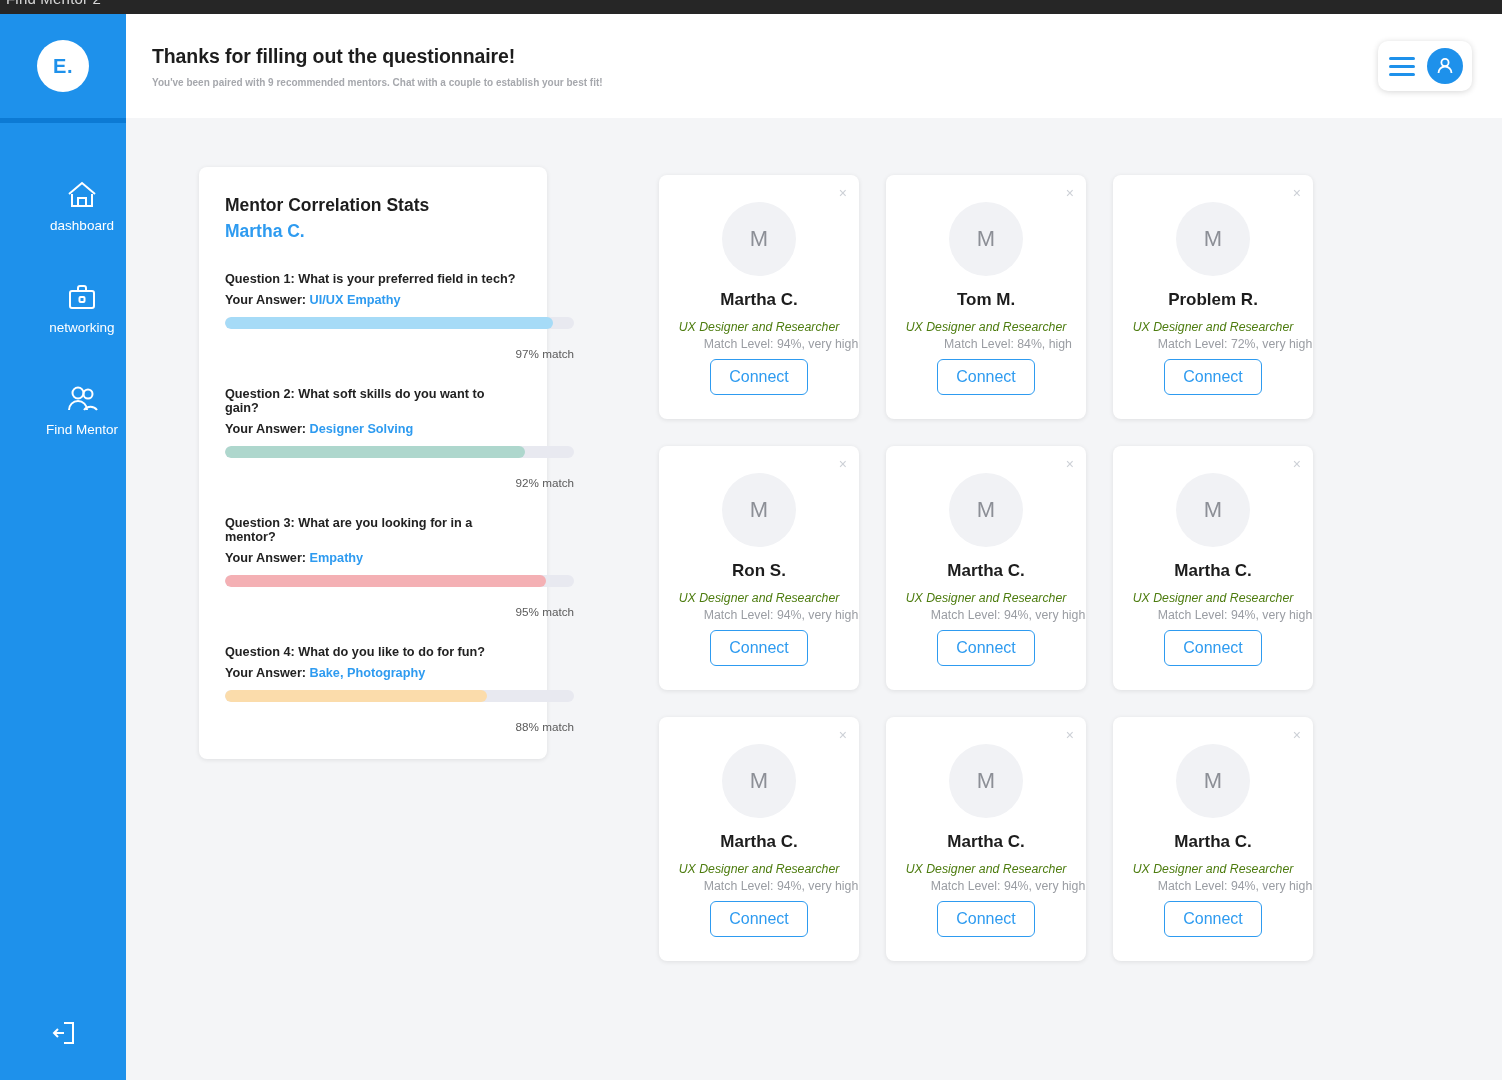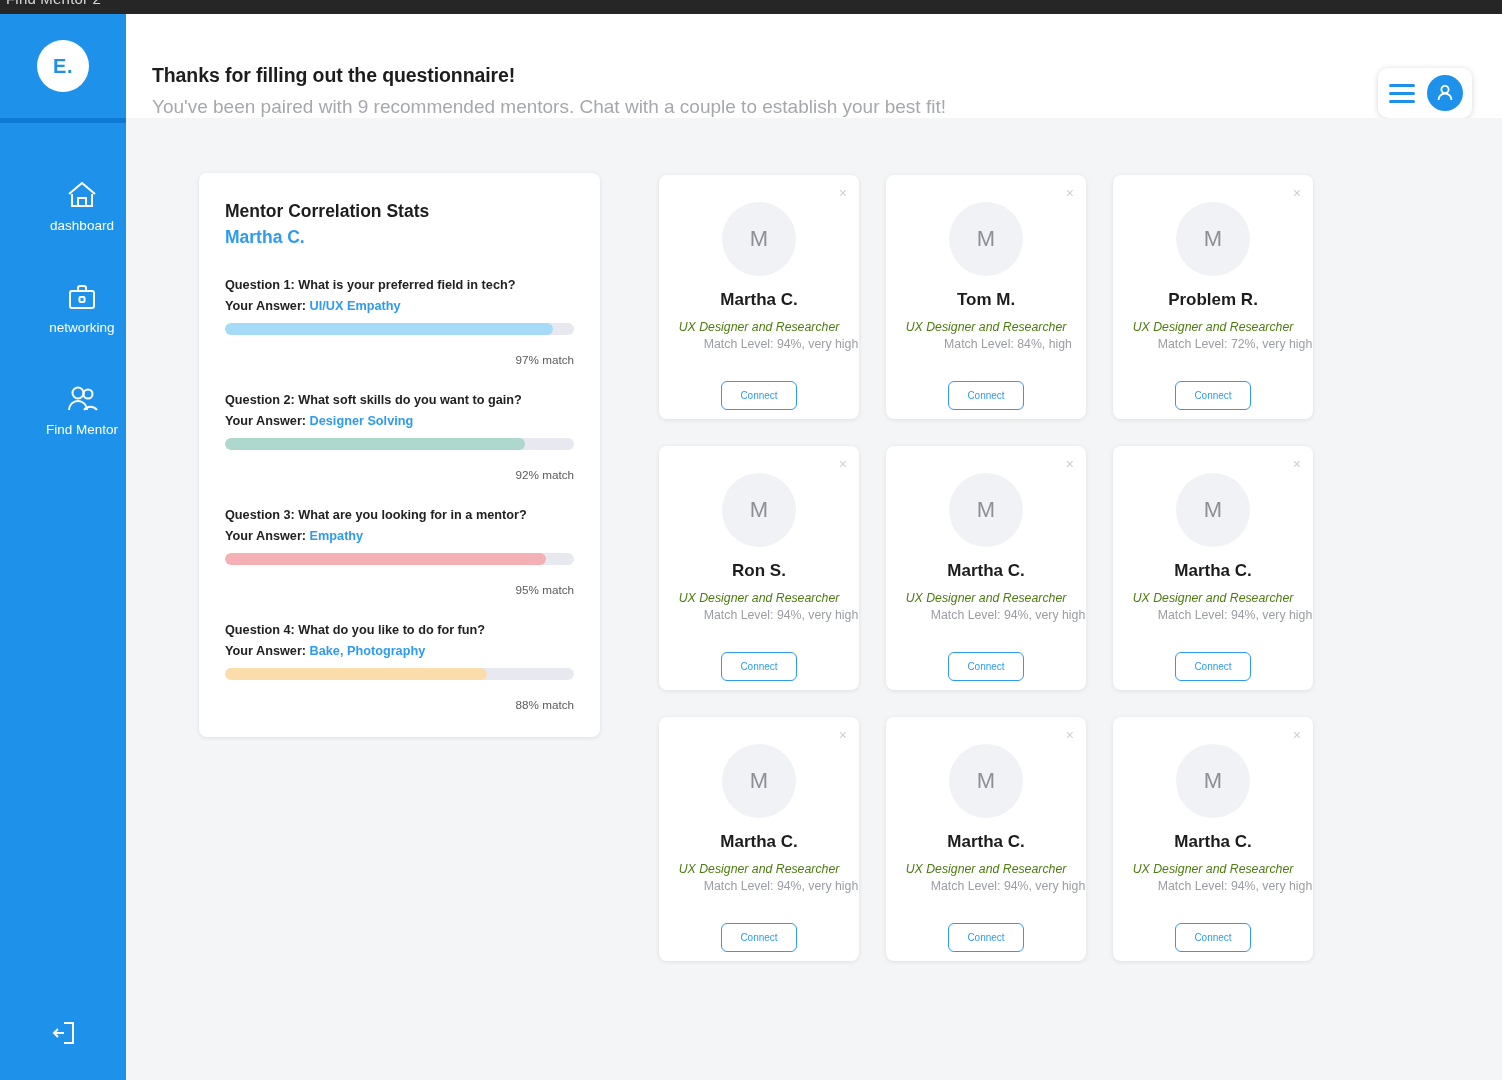--- a/index.html
+++ b/index.html
@@ -43,47 +43,47 @@
   .nav-label { font-size: 13.5px; margin-top: 6px; color: #ffffff; }
 
   .logout {
     position: absolute; bottom: 28px; left: 0; width: 126px;
     display: flex; justify-content: center; cursor: pointer;
   }
 
   
   .header {
     position: absolute; left: 126px; top: 14px; width: 1376px; height: 104px;
-    background: #ffffff; display: flex; align-items: flex-end;
+    background: #ffffff; display: flex; align-items: center;
     padding: 0 30px 0 26px;
   }
   .header-texts { flex: 1; }
   .header-title { font-size: 19.5px; font-weight: bold; color: #1d1d1d; letter-spacing: -.1px; }
-  .header-sub { font-size: 19px; color: #a6a8ad; margin-top: 9px; }
+  .header-sub { font-size: 10px; color: #a6a8ad; margin-top: 9px; font-weight: bold; }
   .header-actions {
     display: flex; align-items: center; gap: 10px;
     background: #ffffff; border-radius: 10px; padding: 7px 9px;
     box-shadow: 0 1px 6px rgba(0,0,0,.16);
   }
   .burger { display: flex; flex-direction: column; gap: 5px; cursor: pointer; padding: 4px 2px; }
   .burger i { display: block; width: 26px; height: 3px; background: #1e91eb; border-radius: 2px; }
   .avatar-btn {
     width: 36px; height: 36px; border-radius: 50%; background: #1e91eb;
     display: flex; align-items: center; justify-content: center; cursor: pointer;
   }
 
   
   .content {
     position: absolute; left: 126px; top: 118px; width: 1376px; height: 962px;
     background: #f4f5f7;
   }
 
   
   .stats-card {
-    position: absolute; left: 73px; top: 55px; width: 401px;
+    position: absolute; left: 73px; top: 49px; width: 348px;
     background: #ffffff; border-radius: 8px;
     box-shadow: 0 1px 5px rgba(0,0,0,.09);
     padding: 28px 26px 26px 26px;
   }
   .stats-title { font-size: 17.5px; font-weight: bold; color: #1d1d1d; }
   .stats-name { font-size: 17.5px; font-weight: bold; color: #2e9bf0; margin-top: 5px; }
   .q-block { margin-top: 27px; }
   .q-block:first-of-type { margin-top: 30px; }
   .q-text { font-size: 12.7px; font-weight: bold; color: #222; }
   .q-ans { font-size: 12.7px; font-weight: bold; color: #222; margin-top: 7px; }
@@ -113,24 +113,24 @@
   }
   .m-avatar {
     width: 74px; height: 74px; border-radius: 50%; background: #f1f2f5;
     display: flex; align-items: center; justify-content: center;
     color: #8c8f96; font-size: 22px;
   }
   .m-name { margin-top: 14px; font-size: 17px; font-weight: bold; color: #1d1d1d; }
   .m-role { margin-top: 10px; font-size: 12.3px; color: #4d7c0f; font-style: italic; }
   .m-match { margin-top: 3px; font-size: 12.3px; color: #9a9da3; padding-left: 44px; }
   .connect-btn {
-    margin-top: 30px; padding: 8px 18px;
+    margin-top: 8px; padding: 8px 18px;
     border: 1px solid #2e9bf0; border-radius: 6px;
     background: #ffffff; color: #2e9bf0;
-    font-size: 10px; font-family: "Liberation Sans", sans-serif;
+    font-size: 16px; font-family: "Liberation Sans", sans-serif;
     cursor: pointer;
   }
 </style>
 </head>
 <body>
 
 <div class="titlebar">
   <span>Find Mentor 2</span>
 </div>
 

